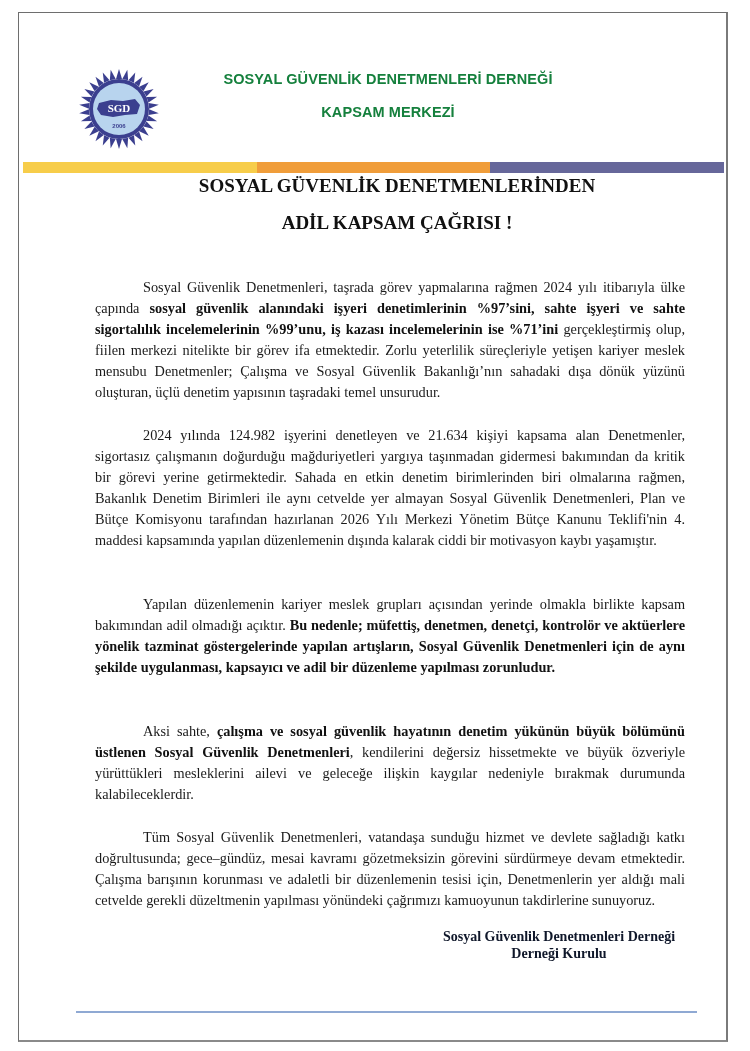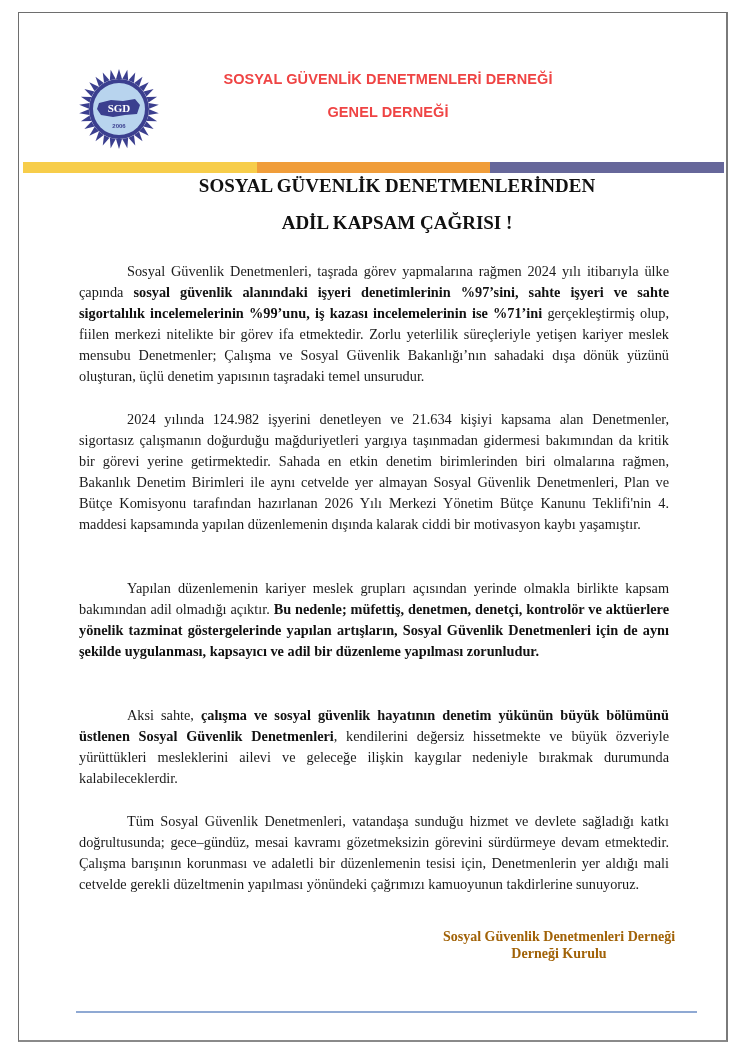--- a/index.html
+++ b/index.html
@@ -6,44 +6,44 @@
   body { width: 750px; height: 1051px; position: relative; overflow: hidden; }
   .page {
     position: absolute; left: 18px; top: 12px; width: 710px; height: 1030px;
     border-top: 1px solid #6e6e6e; border-left: 1px solid #6e6e6e;
     border-right: 2px solid #7a7a7a; border-bottom: 2px solid #8a8a8a;
     background: #ffffff; box-sizing: border-box;
   }
   .logo { position: absolute; left: 78px; top: 68px; width: 82px; height: 82px; text-align: right; }
   .org-name {
     position: absolute; left: 0; width: 750px; text-align: center;
-    font-family: "Liberation Sans", sans-serif; font-weight: bold; color: #ef4444;
+    font-family: "Liberation Sans", sans-serif; font-weight: bold; color: #15803d;
     font-size: 14.5px; letter-spacing: 0.1px;
   }
   .org-name.l1 { top: 71px; left: 193px; width: 390px; }
   .org-name.l2 { top: 104px; left: 193px; width: 390px; }
   .color-bar { position: absolute; top: 162px; left: 23px; height: 11px; width: 701px; display: flex; }
   .color-bar div { height: 100%; }
   .title {
     position: absolute; left: 0; width: 750px; text-align: center;
     font-family: "Liberation Serif", serif; font-weight: bold; color: #111;
     font-size: 19px;
   }
   .title.t1 { top: 175px; left: 22px; }
   .title.t2 { top: 212px; left: 22px; }
   .para {
     position: absolute; left: 79px; width: 590px;
     font-family: "Liberation Serif", serif; font-size: 14.3px; line-height: 21.1px;
-    color: #1a1a1a; text-align: justify; text-indent: 48px; margin: 0;
+    color: #1a1a1a; text-align: justify; text-indent: 48px; margin: 16px;
   }
   .para b { font-weight: bold; color: #111; }
   .signature {
     position: absolute; left: 380px; width: 358px; text-align: center;
     font-family: "Liberation Serif", serif; font-weight: bold; font-size: 14px;
-    line-height: 17px; color: #a16207;
+    line-height: 17px; color: #0f172a;
   }
   .footer-line { position: absolute; left: 76px; top: 1011px; width: 621px; height: 2px; background: #8fa9d3; }
 </style>
 </head>
 <body>
 
 <div class="page"></div>
 
 <div class="logo">
   <svg width="82" height="82" viewBox="0 0 82 82">
@@ -83,21 +83,21 @@
       <circle r="30" fill="#3b3f8f"></circle>
       <circle r="26" fill="#b8d4ee"></circle>
       <path d="M-20,-6 L-8,-9 L4,-8 L16,-10 L21,-4 L18,5 L6,6 L-6,8 L-18,6 L-22,0 Z" fill="#3b3f8f"></path>
       <text x="0" y="3" text-anchor="middle" font-family="Liberation Serif, serif" font-weight="bold" font-size="11" fill="#ffffff">SGD</text>
       <text x="0" y="19" text-anchor="middle" font-family="Liberation Sans, sans-serif" font-weight="bold" font-size="6" fill="#3b3f8f">2006</text>
     </g>
   </svg>
 </div>
 
 <div class="org-name l1">SOSYAL GÜVENLİK DENETMENLERİ DERNEĞİ</div>
-<div class="org-name l2">GENEL DERNEĞİ</div>
+<div class="org-name l2">KAPSAM MERKEZİ</div>
 
 <div class="color-bar">
   <div id="seg0" style="background: rgb(247, 205, 74); width: 234px;"></div>
   <div id="seg1" style="background: rgb(240, 157, 58); width: 233px;"></div>
   <div id="seg2" style="background: rgb(102, 103, 154); width: 234px;"></div>
 </div>
 
 <div class="title t1">SOSYAL GÜVENLİK DENETMENLERİNDEN</div>
 <div class="title t2">ADİL KAPSAM ÇAĞRISI !</div>
 

